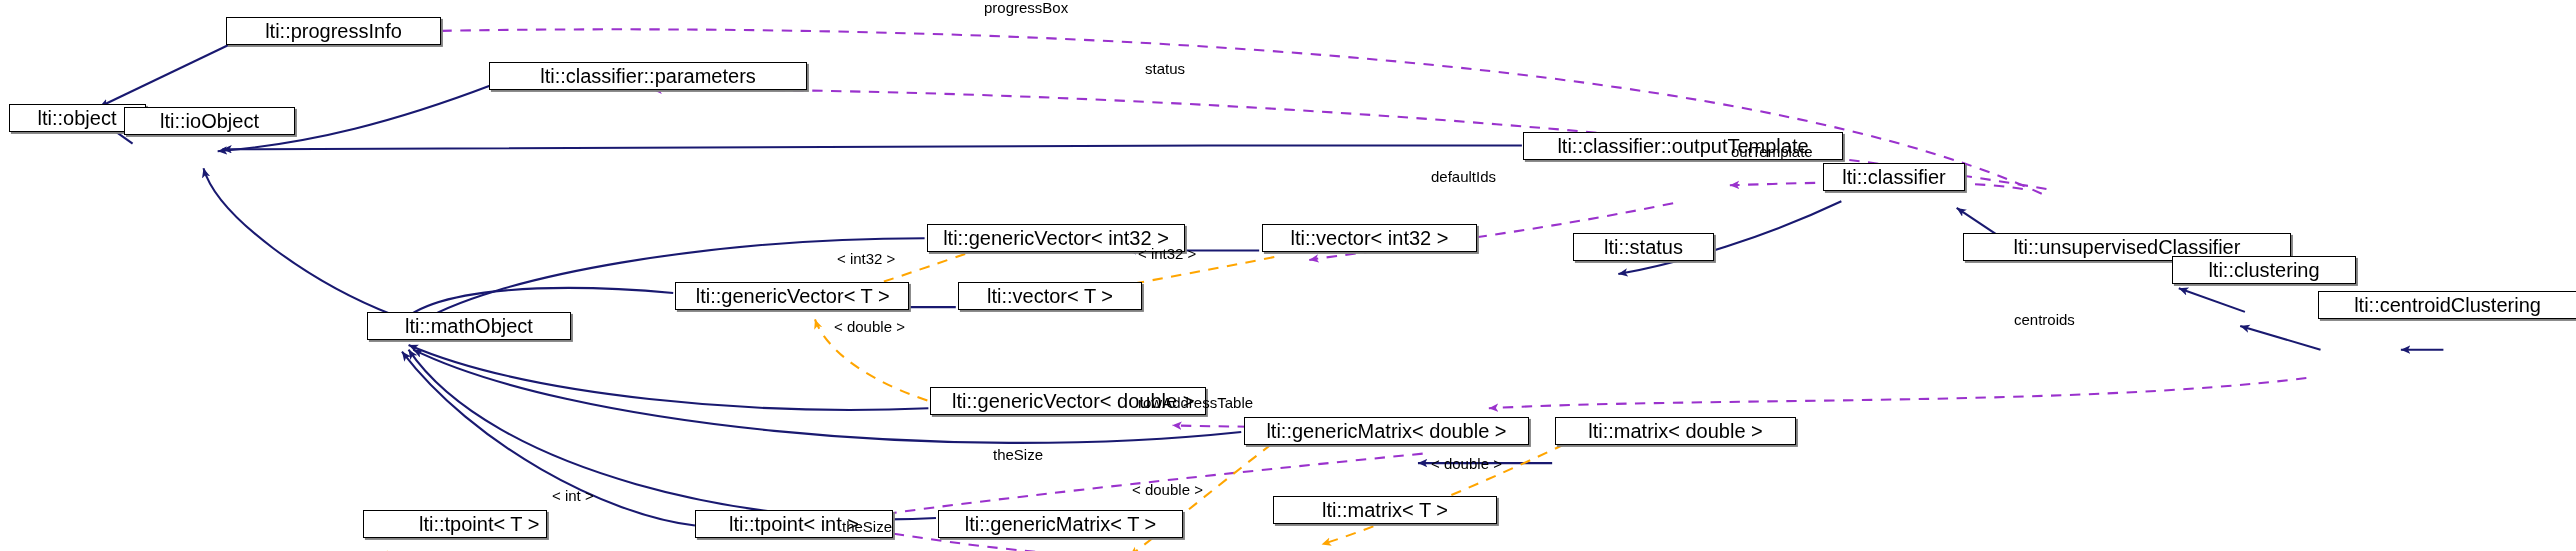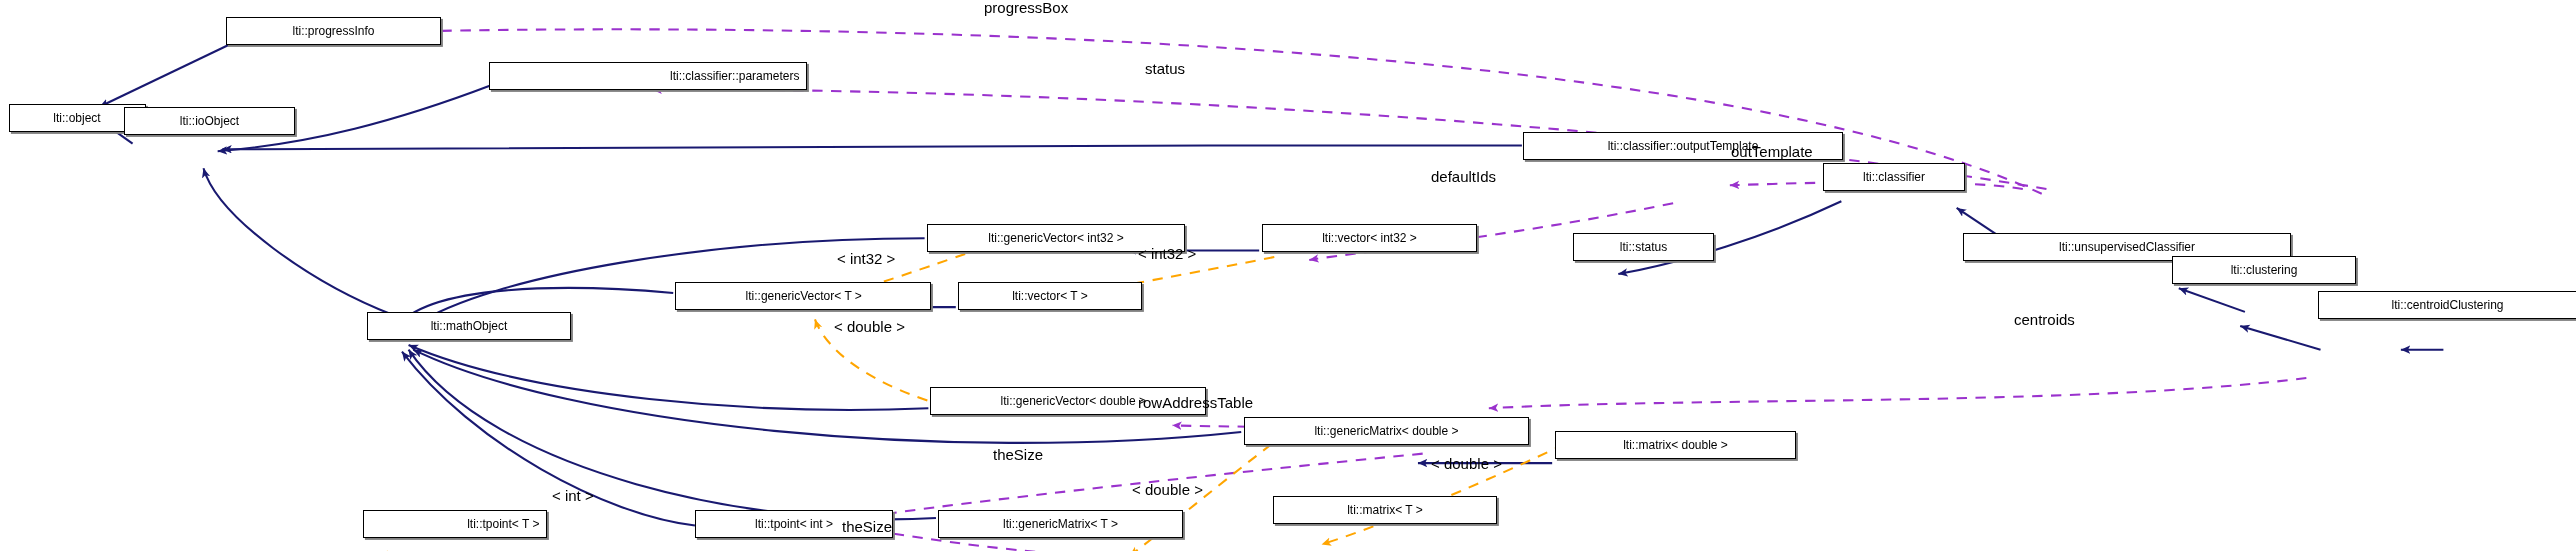--- a/index.html
+++ b/index.html
@@ -28,21 +28,21 @@
   .node {
     position: absolute;
     box-sizing: border-box;
     background: #ffffff;
     border: 0.9px solid #000000;
     box-shadow: 1.9px 1.9px 0 0 #808080;
     display: flex;
     align-items: center;
     justify-content: center;
     white-space: nowrap;
-    font-size: 12px;
+    font-size: 20px;
     color: #000000;
     line-height: 1;
     padding: 0 6.6px;
     height: 28px;
   }
   .edge-label {
     position: absolute;
     font-size: 15px;
     color: #000000;
     white-space: nowrap;
@@ -115,21 +115,21 @@
   <div id="nodes">
       <div class="node" style="left: 8.5px; top: 104px; width: 137px;">
         <span>lti::object</span>
       </div>
       <div class="node" style="left: 226px; top: 17px; width: 215px;">
         <span>lti::progressInfo</span>
       </div>
       <div class="node" style="left: 124px; top: 107px; width: 171px;">
         <span>lti::ioObject</span>
       </div>
-      <div class="node" style="left: 489px; top: 62px; width: 318px; justify-content: flex-end;">
+      <div class="node" style="left: 489px; top: 62px; width: 318px;">
         <span>lti::classifier::parameters</span>
       </div>
       <div class="node" style="left: 1523px; top: 132px; width: 320px;">
         <span>lti::classifier::outputTemplate</span>
       </div>
       <div class="node" style="left: 1823px; top: 163px; width: 142px;">
         <span>lti::classifier</span>
       </div>
       <div class="node" style="left: 1573px; top: 233px; width: 141px;">
         <span>lti::status</span>
@@ -142,36 +142,36 @@
       </div>
       <div class="node" style="left: 2318px; top: 291px; width: 259px;">
         <span>lti::centroidClustering</span>
       </div>
       <div class="node" style="left: 927px; top: 224px; width: 258px;">
         <span>lti::genericVector&lt; int32 &gt;</span>
       </div>
       <div class="node" style="left: 1262px; top: 224px; width: 215px; justify-content: center;">
         <span>lti::vector&lt; int32 &gt;</span>
       </div>
-      <div class="node" style="left: 675px; top: 282px; width: 256px; padding-left: 8px;">
+      <div class="node" style="left: 675px; top: 282px; width: 234px; padding-left: 8px;">
         <span>lti::genericVector&lt; T &gt;</span>
       </div>
       <div class="node" style="left: 958px; top: 282px; width: 184px;">
         <span>lti::vector&lt; T &gt;</span>
       </div>
       <div class="node" style="left: 367px; top: 312px; width: 204px;">
         <span>lti::mathObject</span>
       </div>
       <div class="node" style="left: 930px; top: 387px; width: 276px; padding-left: 17px;">
         <span>lti::genericVector&lt; double &gt;</span>
       </div>
       <div class="node" style="left: 1244px; top: 417px; width: 285px;">
         <span>lti::genericMatrix&lt; double &gt;</span>
       </div>
-      <div class="node" style="left: 1555px; top: 417px; width: 241px; margin-top: 14px;">
+      <div class="node" style="left: 1555px; top: 417px; width: 241px;">
         <span>lti::matrix&lt; double &gt;</span>
       </div>
       <div class="node" style="left: 938px; top: 510px; width: 245px;">
         <span>lti::genericMatrix&lt; T &gt;</span>
       </div>
       <div class="node" style="left: 1273px; top: 496px; width: 224px;">
         <span>lti::matrix&lt; T &gt;</span>
       </div>
       <div class="node" style="left: 363px; top: 510px; width: 184px; justify-content: flex-end;">
         <span>lti::tpoint&lt; T &gt;</span>

